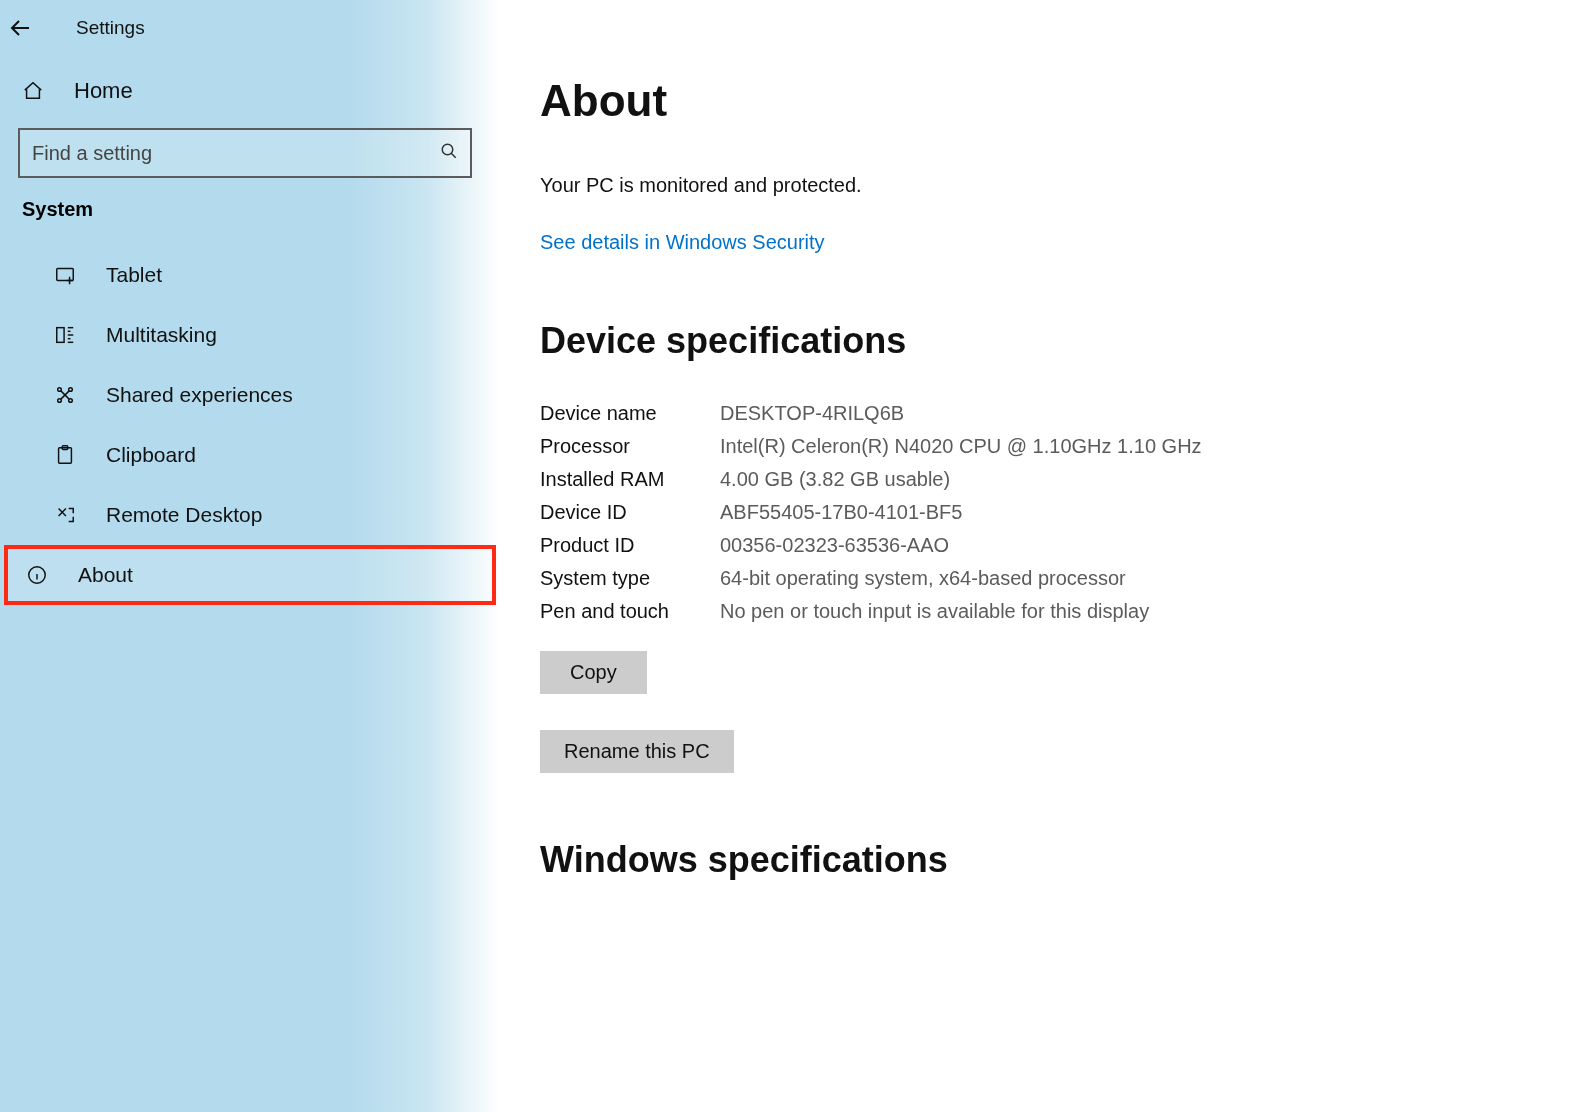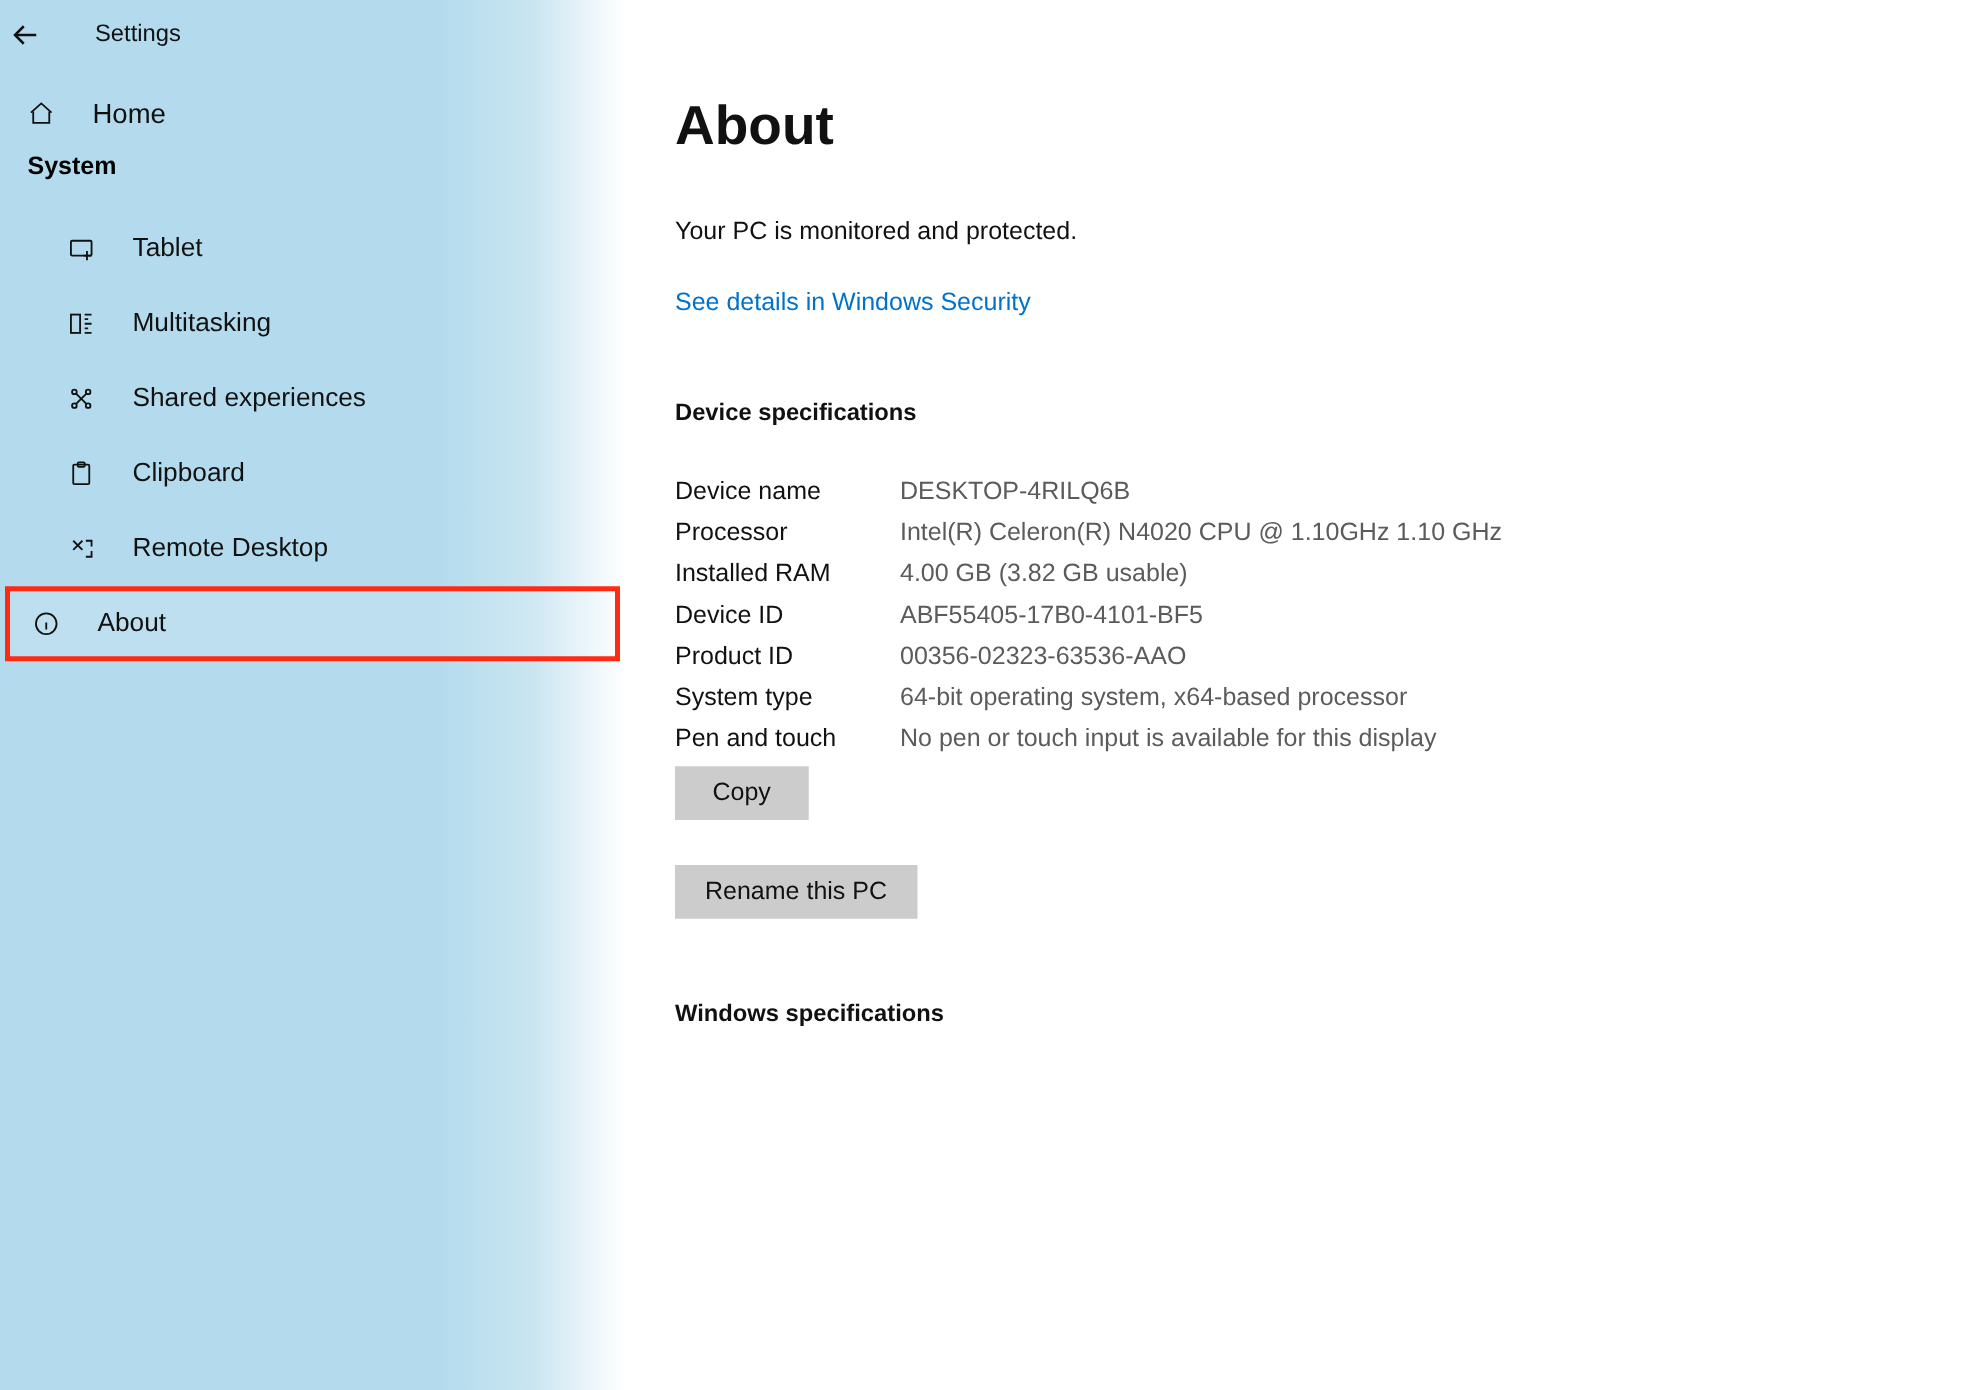--- a/index.html
+++ b/index.html
@@ -80,35 +80,35 @@
 
     
     .main {
       flex: 1;
       padding: 76px 0 0 40px;
     }
     .page-title { font-size: 44px; font-weight: 600; margin-bottom: 48px; color: #111; }
     .subtext { font-size: 20px; color: #111; margin-bottom: 34px; }
     .link { color: #0072cc; font-size: 20px; cursor: pointer; }
 
-    .section-heading { font-size: 19px; font-weight: 600; margin-top: 66px; margin-bottom: 30px; color: #111; }
+    .section-heading { font-size: 36px; font-weight: 600; margin-top: 66px; margin-bottom: 30px; color: #111; }
 
     .spec-table { display: table; border-spacing: 0 10px; }
     .spec-row { display: table-row; }
     .spec-key { display: table-cell; font-size: 20px; color: #111; width: 180px; padding-right: 10px; }
     .spec-val { display: table-cell; font-size: 20px; color: #5b5b5b; }
 
     .btn {
       background: #cccccc;
       border: none;
       font-size: 20px;
       padding: 10px 30px;
       color: #111;
       cursor: pointer;
-      margin-top: 0;
+      margin-top: 18px;
       display: inline-block;
     }
     .btn.rename { margin-top: 36px; padding: 10px 24px; }
   </style>
 </head>
 <body>
 
 <div class="sidebar">
   <div class="sidebar-header">
     <span class="back-arrow">
@@ -123,20 +123,29 @@
   <div class="home-row">
     <span class="sidebar-icon">
       <svg width="22" height="22" viewBox="0 0 24 24" fill="none" stroke="#111" stroke-width="1.6">
           <path d="M3 11 L12 3 L21 11"></path>
           <path d="M5 10 V20 H19 V10"></path>
         </svg>
     </span>
     <span class="home-label">Home</span>
   </div>
 
+  <div class="search-box">
+    <input class="search-input" placeholder="Find a setting" style="">
+    <span>
+      <svg width="18" height="18" viewBox="0 0 24 24" fill="none" stroke="#333" stroke-width="2">
+          <circle cx="10" cy="10" r="7"></circle>
+          <line x1="15" y1="15" x2="21" y2="21"></line>
+        </svg>
+    </span>
+  </div>
 
   <div class="section-label">System</div>
 
   <ul class="nav-list" id="nav-list">
       <li class="nav-item">
         <span class="sidebar-icon">
           <svg width="22" height="22" viewBox="0 0 24 24" fill="none" stroke="#111" stroke-width="1.6">
             <rect x="3" y="5" width="18" height="13" rx="1"></rect>
             <path d="M14 18 h7 M17 14 v8"></path>
           </svg>

